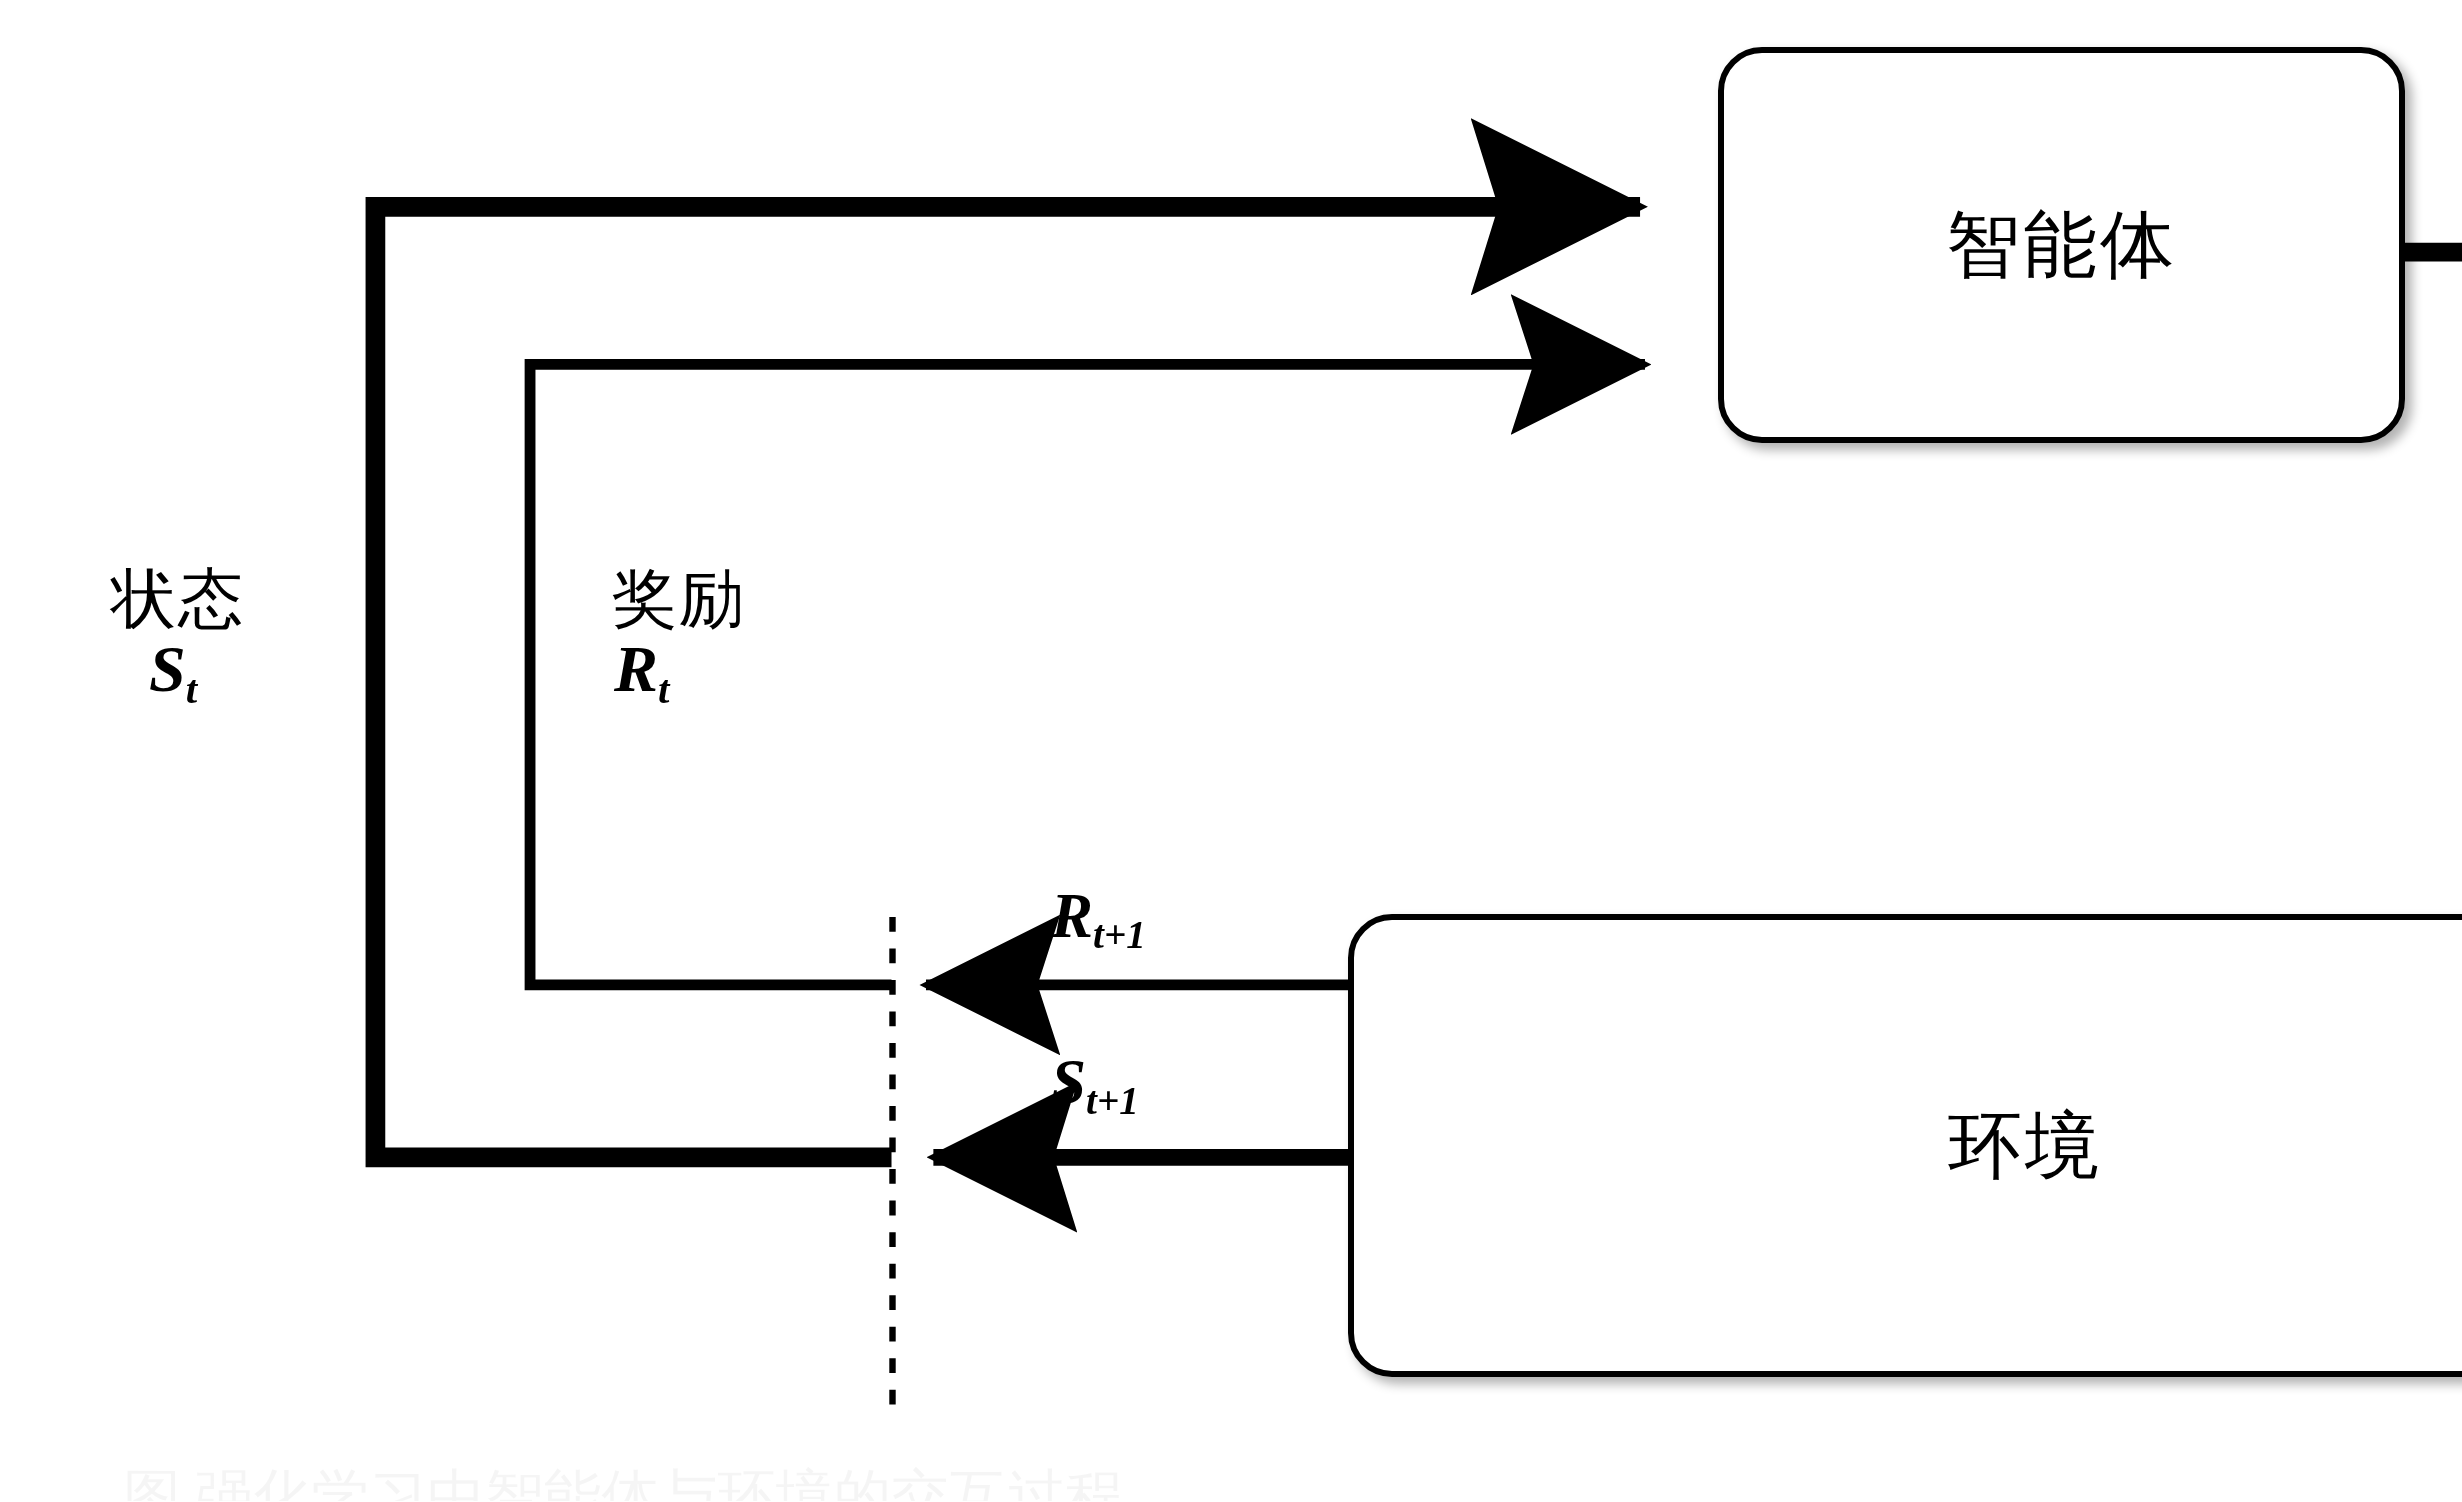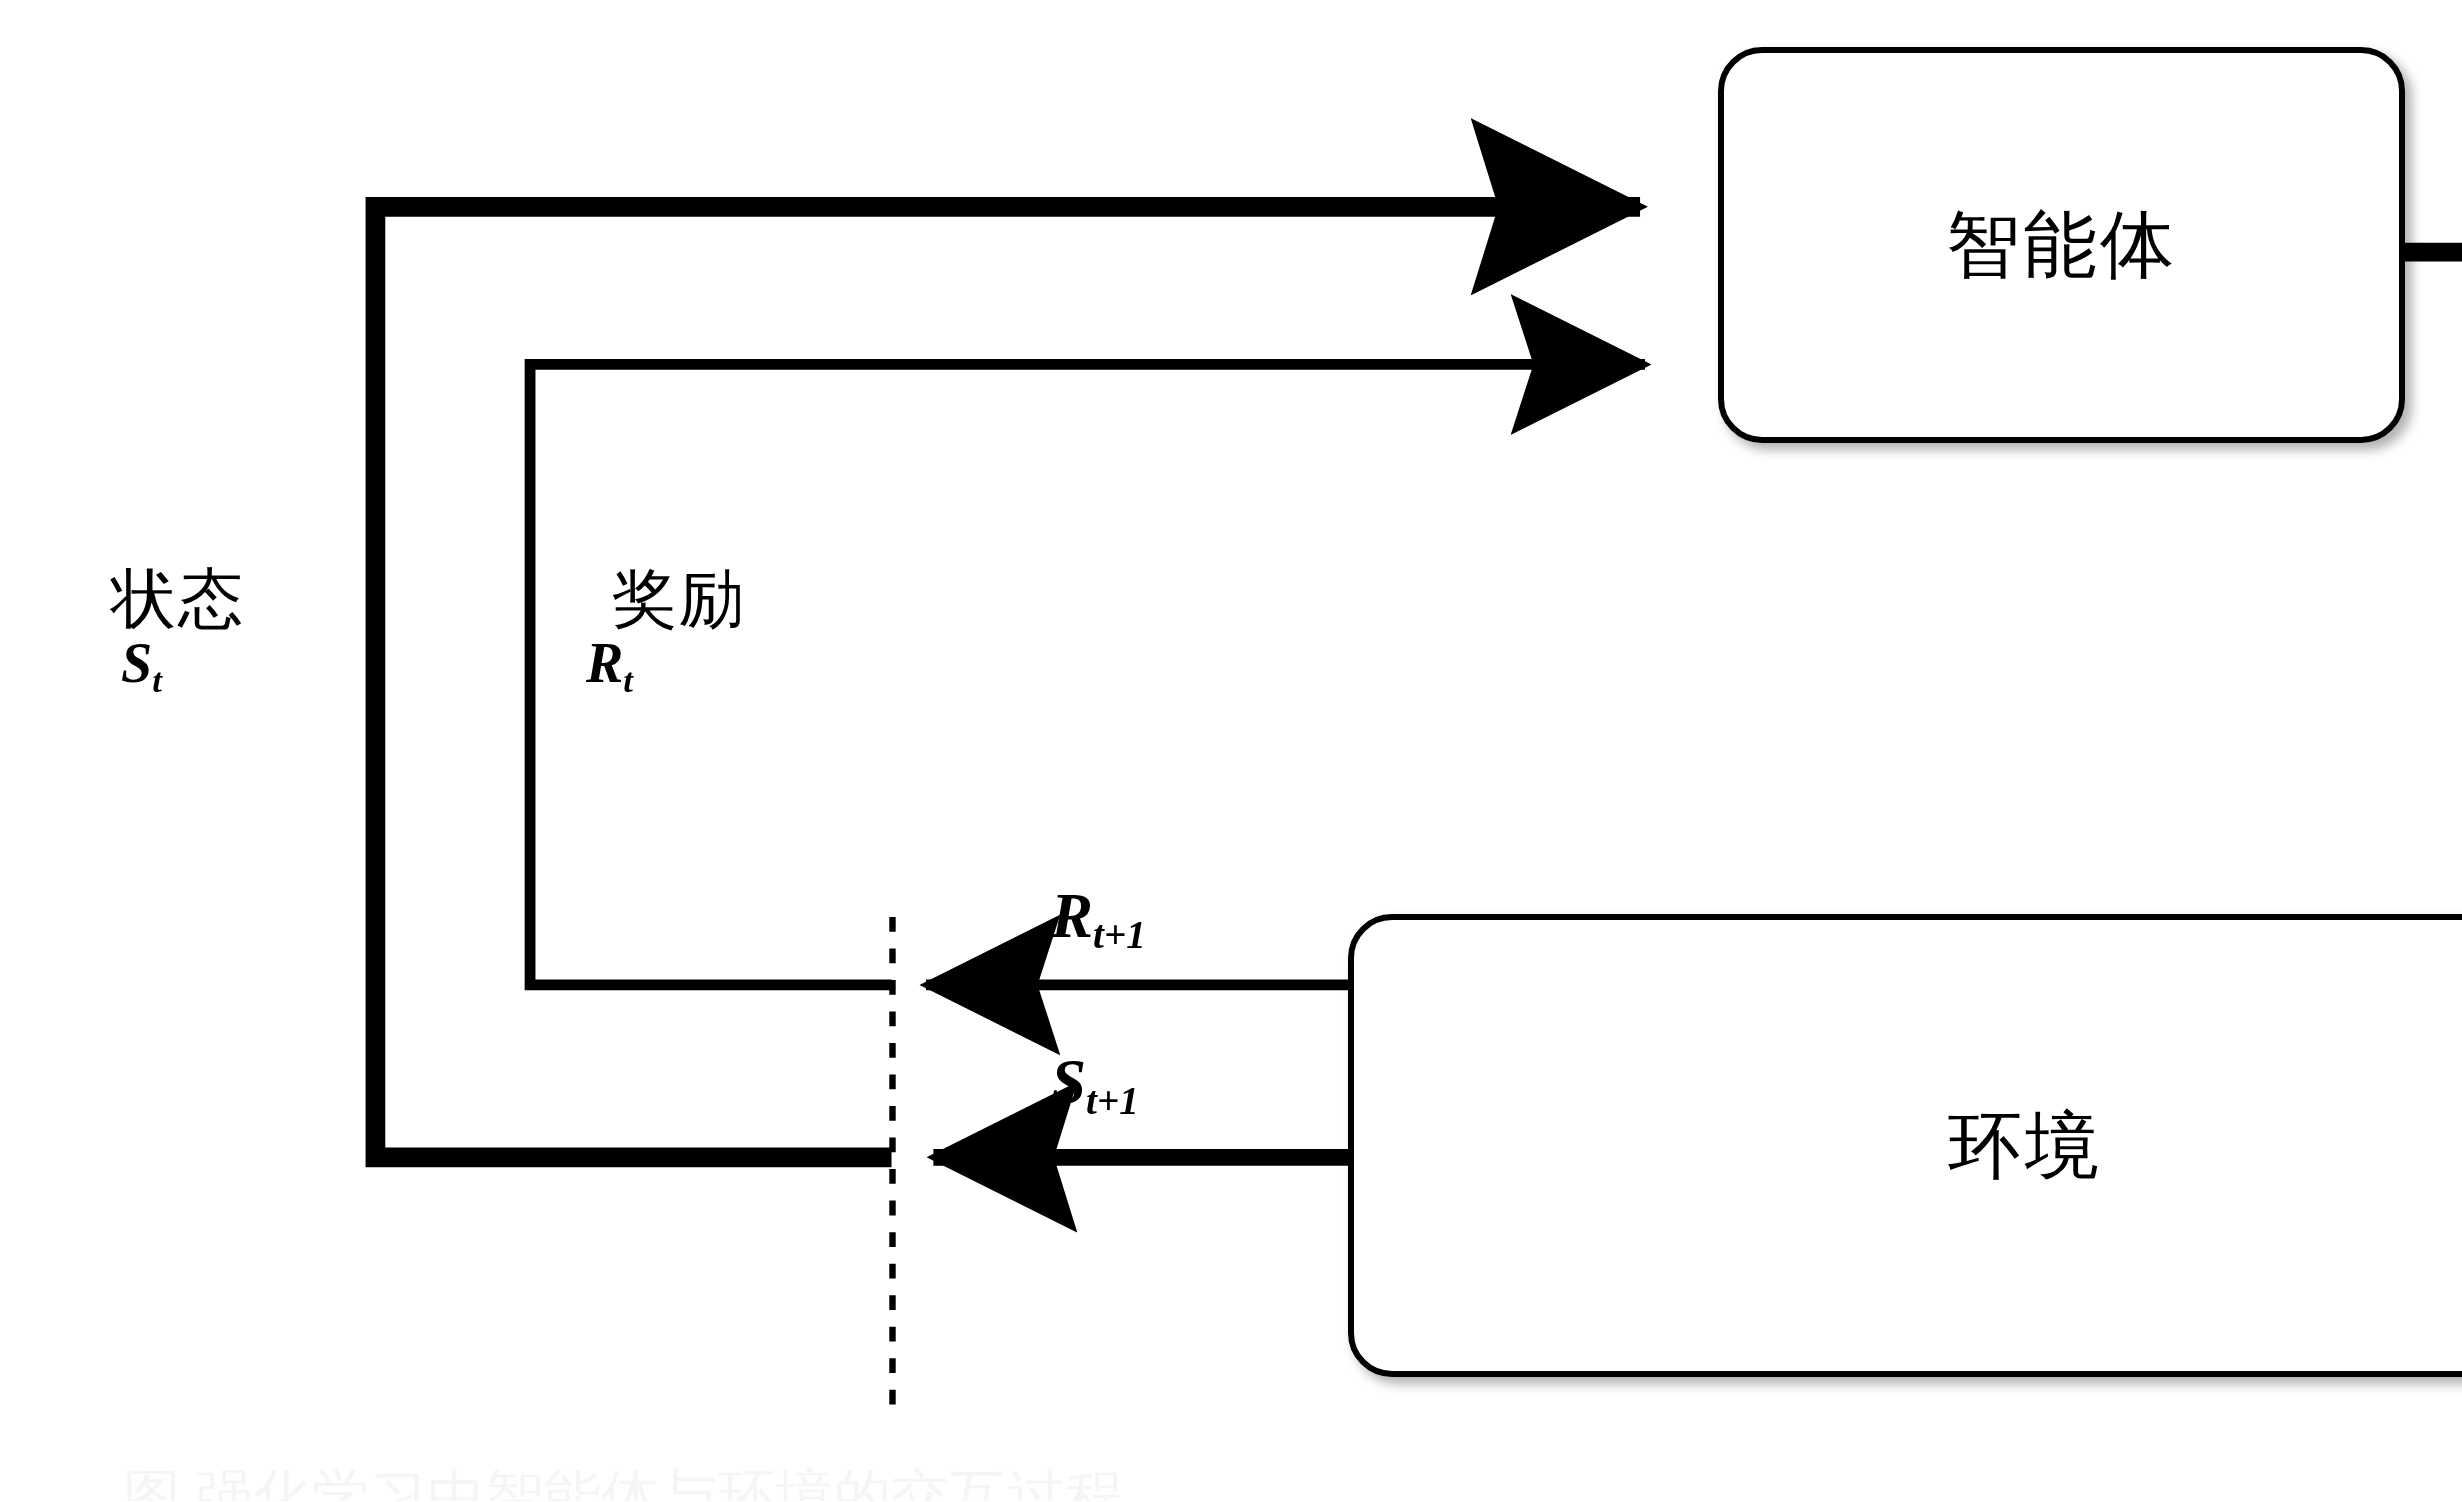--- a/index.html
+++ b/index.html
@@ -63,22 +63,23 @@
   }
   .cjk {
     font-family: "Liberation Serif", "DejaVu Serif", serif;
     font-size: 65px;
     letter-spacing: 2px;
     margin-top: 20px;
   }
   .math {
     font-family: "Liberation Serif", "DejaVu Serif", serif;
     font-style: italic;
-    font-size: 56px;
+    font-size: 66px;
     font-weight: 700;
+    margin-left: 28px;
   }
   .math .sub {
     font-size: 0.62em;
     vertical-align: -0.30em;
     font-style: italic;
     font-weight: 700;
     letter-spacing: 0;
   }
   .math-sm {
     font-family: "Liberation Serif", "DejaVu Serif", serif;

